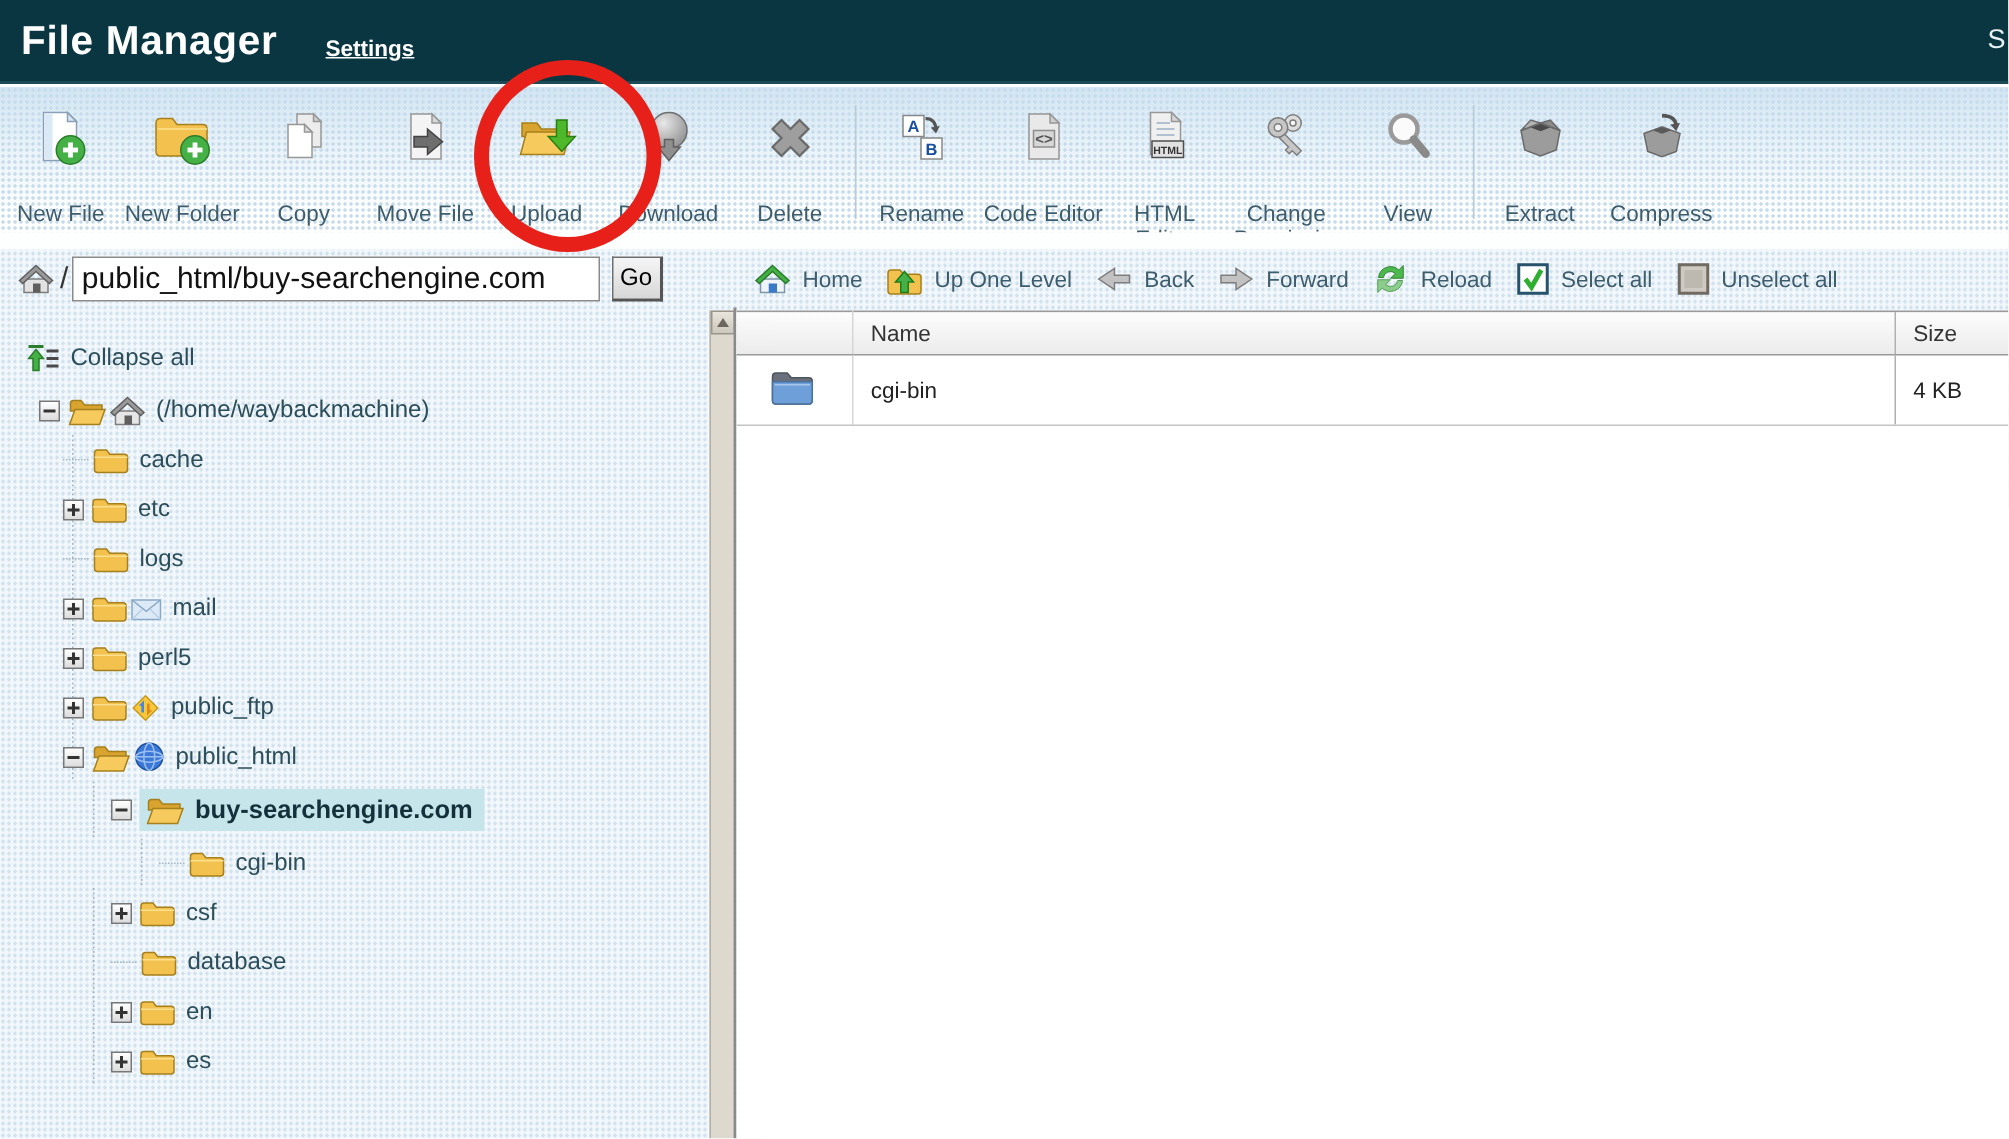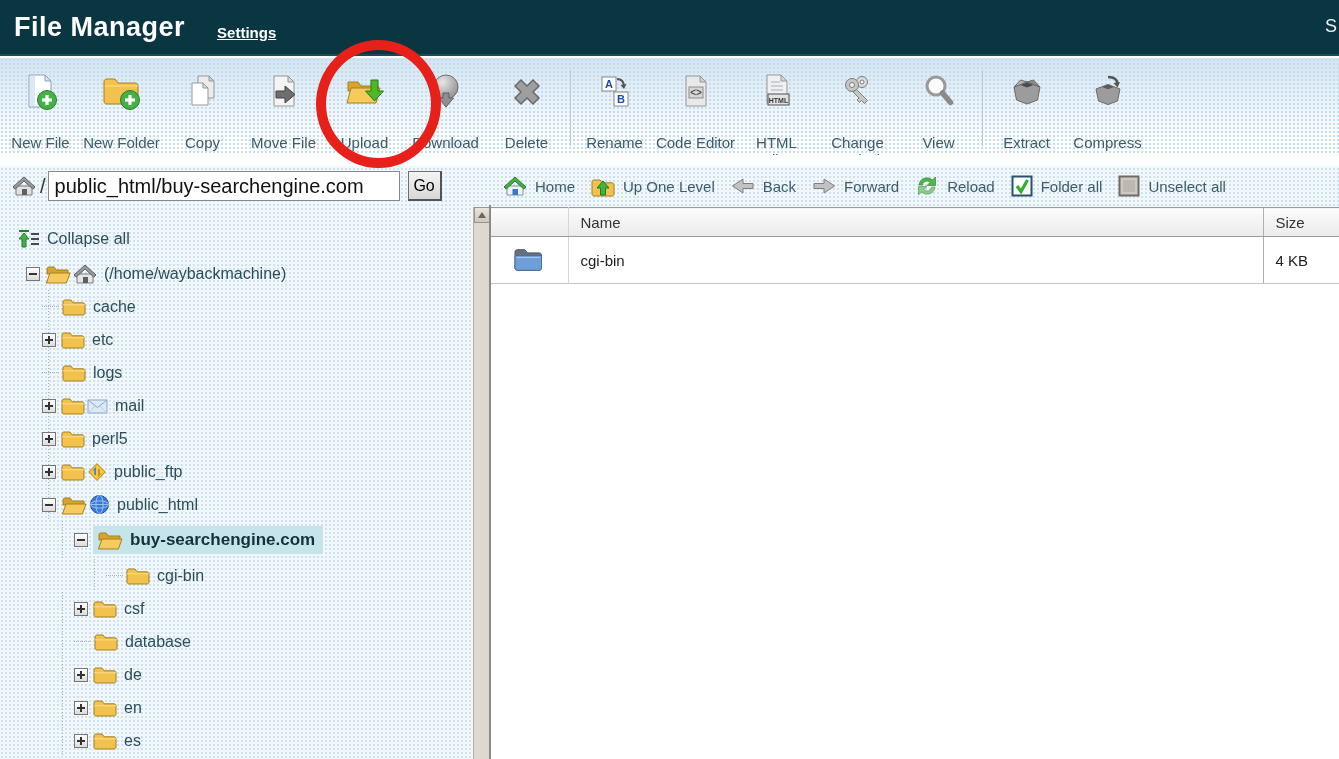--- a/index.html
+++ b/index.html
@@ -477,30 +477,20 @@
           <span class="stub"></span>
           <span class="ticn">
             <svg width="24" height="19" viewBox="0 0 24 19">
               <path d="M1 5 c0-1.2 .9-2 2-2 h6 l2.2 2.8 h9.8 c1.1 0 2 .9 2 2 V16 c0 1.1-.9 2-2 2 H3 c-1.1 0-2-.9-2-2 z" fill="#f2c14e" stroke="#a5801c"></path>
               <path d="M1 7.8 h22" stroke="#fbe08e" fill="none"></path>
             </svg>
           </span>
           <span class="tlbl">database</span>
         </div>
 
-        <div class="trow d2">
-          <span class="exp plus"></span>
-          <span class="ticn">
-            <svg width="24" height="19" viewBox="0 0 24 19">
-              <path d="M1 5 c0-1.2 .9-2 2-2 h6 l2.2 2.8 h9.8 c1.1 0 2 .9 2 2 V16 c0 1.1-.9 2-2 2 H3 c-1.1 0-2-.9-2-2 z" fill="#f2c14e" stroke="#a5801c"></path>
-              <path d="M1 7.8 h22" stroke="#fbe08e" fill="none"></path>
-            </svg>
-          </span>
-          <span class="tlbl">de</span>
-        </div>
 
         <div class="trow d2">
           <span class="exp plus"></span>
           <span class="ticn">
             <svg width="24" height="19" viewBox="0 0 24 19">
               <path d="M1 5 c0-1.2 .9-2 2-2 h6 l2.2 2.8 h9.8 c1.1 0 2 .9 2 2 V16 c0 1.1-.9 2-2 2 H3 c-1.1 0-2-.9-2-2 z" fill="#f2c14e" stroke="#a5801c"></path>
               <path d="M1 7.8 h22" stroke="#fbe08e" fill="none"></path>
             </svg>
           </span>
           <span class="tlbl">en</span>
@@ -579,21 +569,21 @@
           <span>Reload</span>
         </div>
 
         <div class="navitem">
           <span class="ticn">
             <svg width="22" height="22" viewBox="0 0 22 22">
               <rect x="1.5" y="1.5" width="19" height="19" fill="#ffffff" stroke="#27526b" stroke-width="2"></rect>
               <path d="M6 11 l4 5.5 L16.5 5" fill="none" stroke="#2fae2f" stroke-width="3.2"></path>
             </svg>
           </span>
-          <span>Folder all</span>
+          <span>Select all</span>
         </div>
 
         <div class="navitem">
           <span class="ticn">
             <svg width="22" height="22" viewBox="0 0 22 22">
               <rect x="1.5" y="1.5" width="19" height="19" fill="#cfcac1" stroke="#6f6a62" stroke-width="2"></rect>
               <rect x="5" y="5" width="12" height="12" fill="#beb9b0"></rect>
             </svg>
           </span>
           <span>Unselect all</span>

